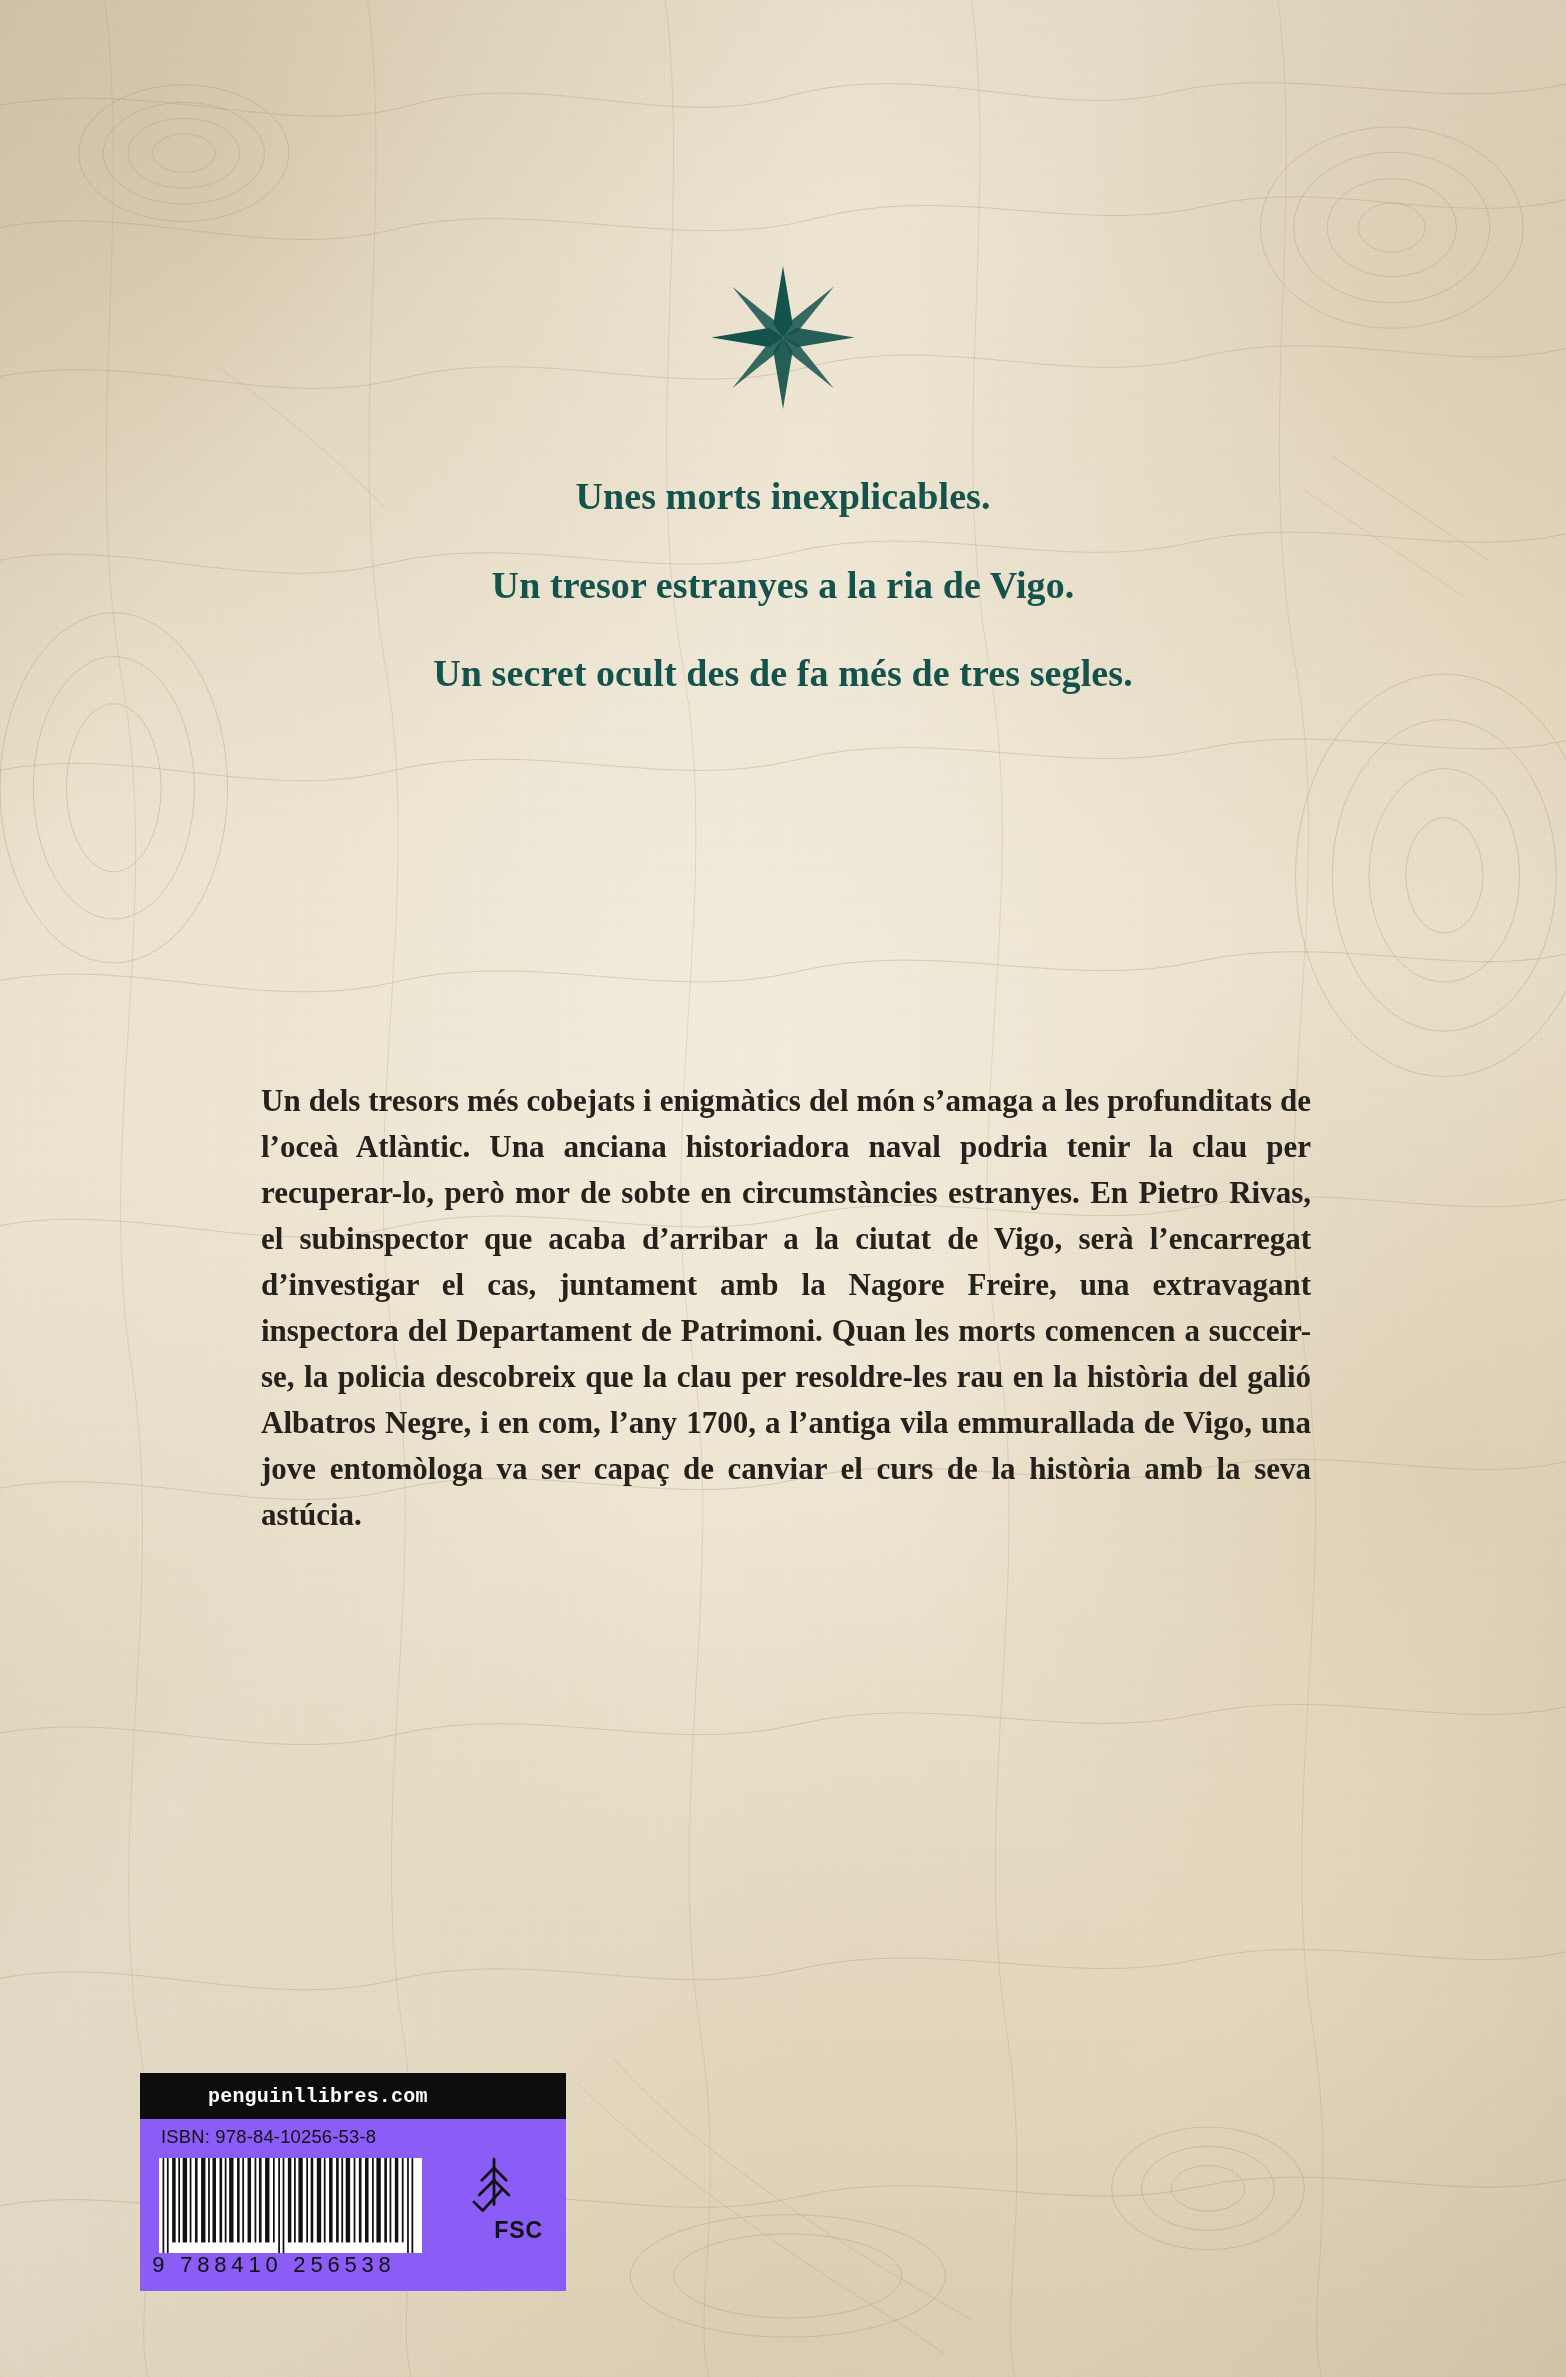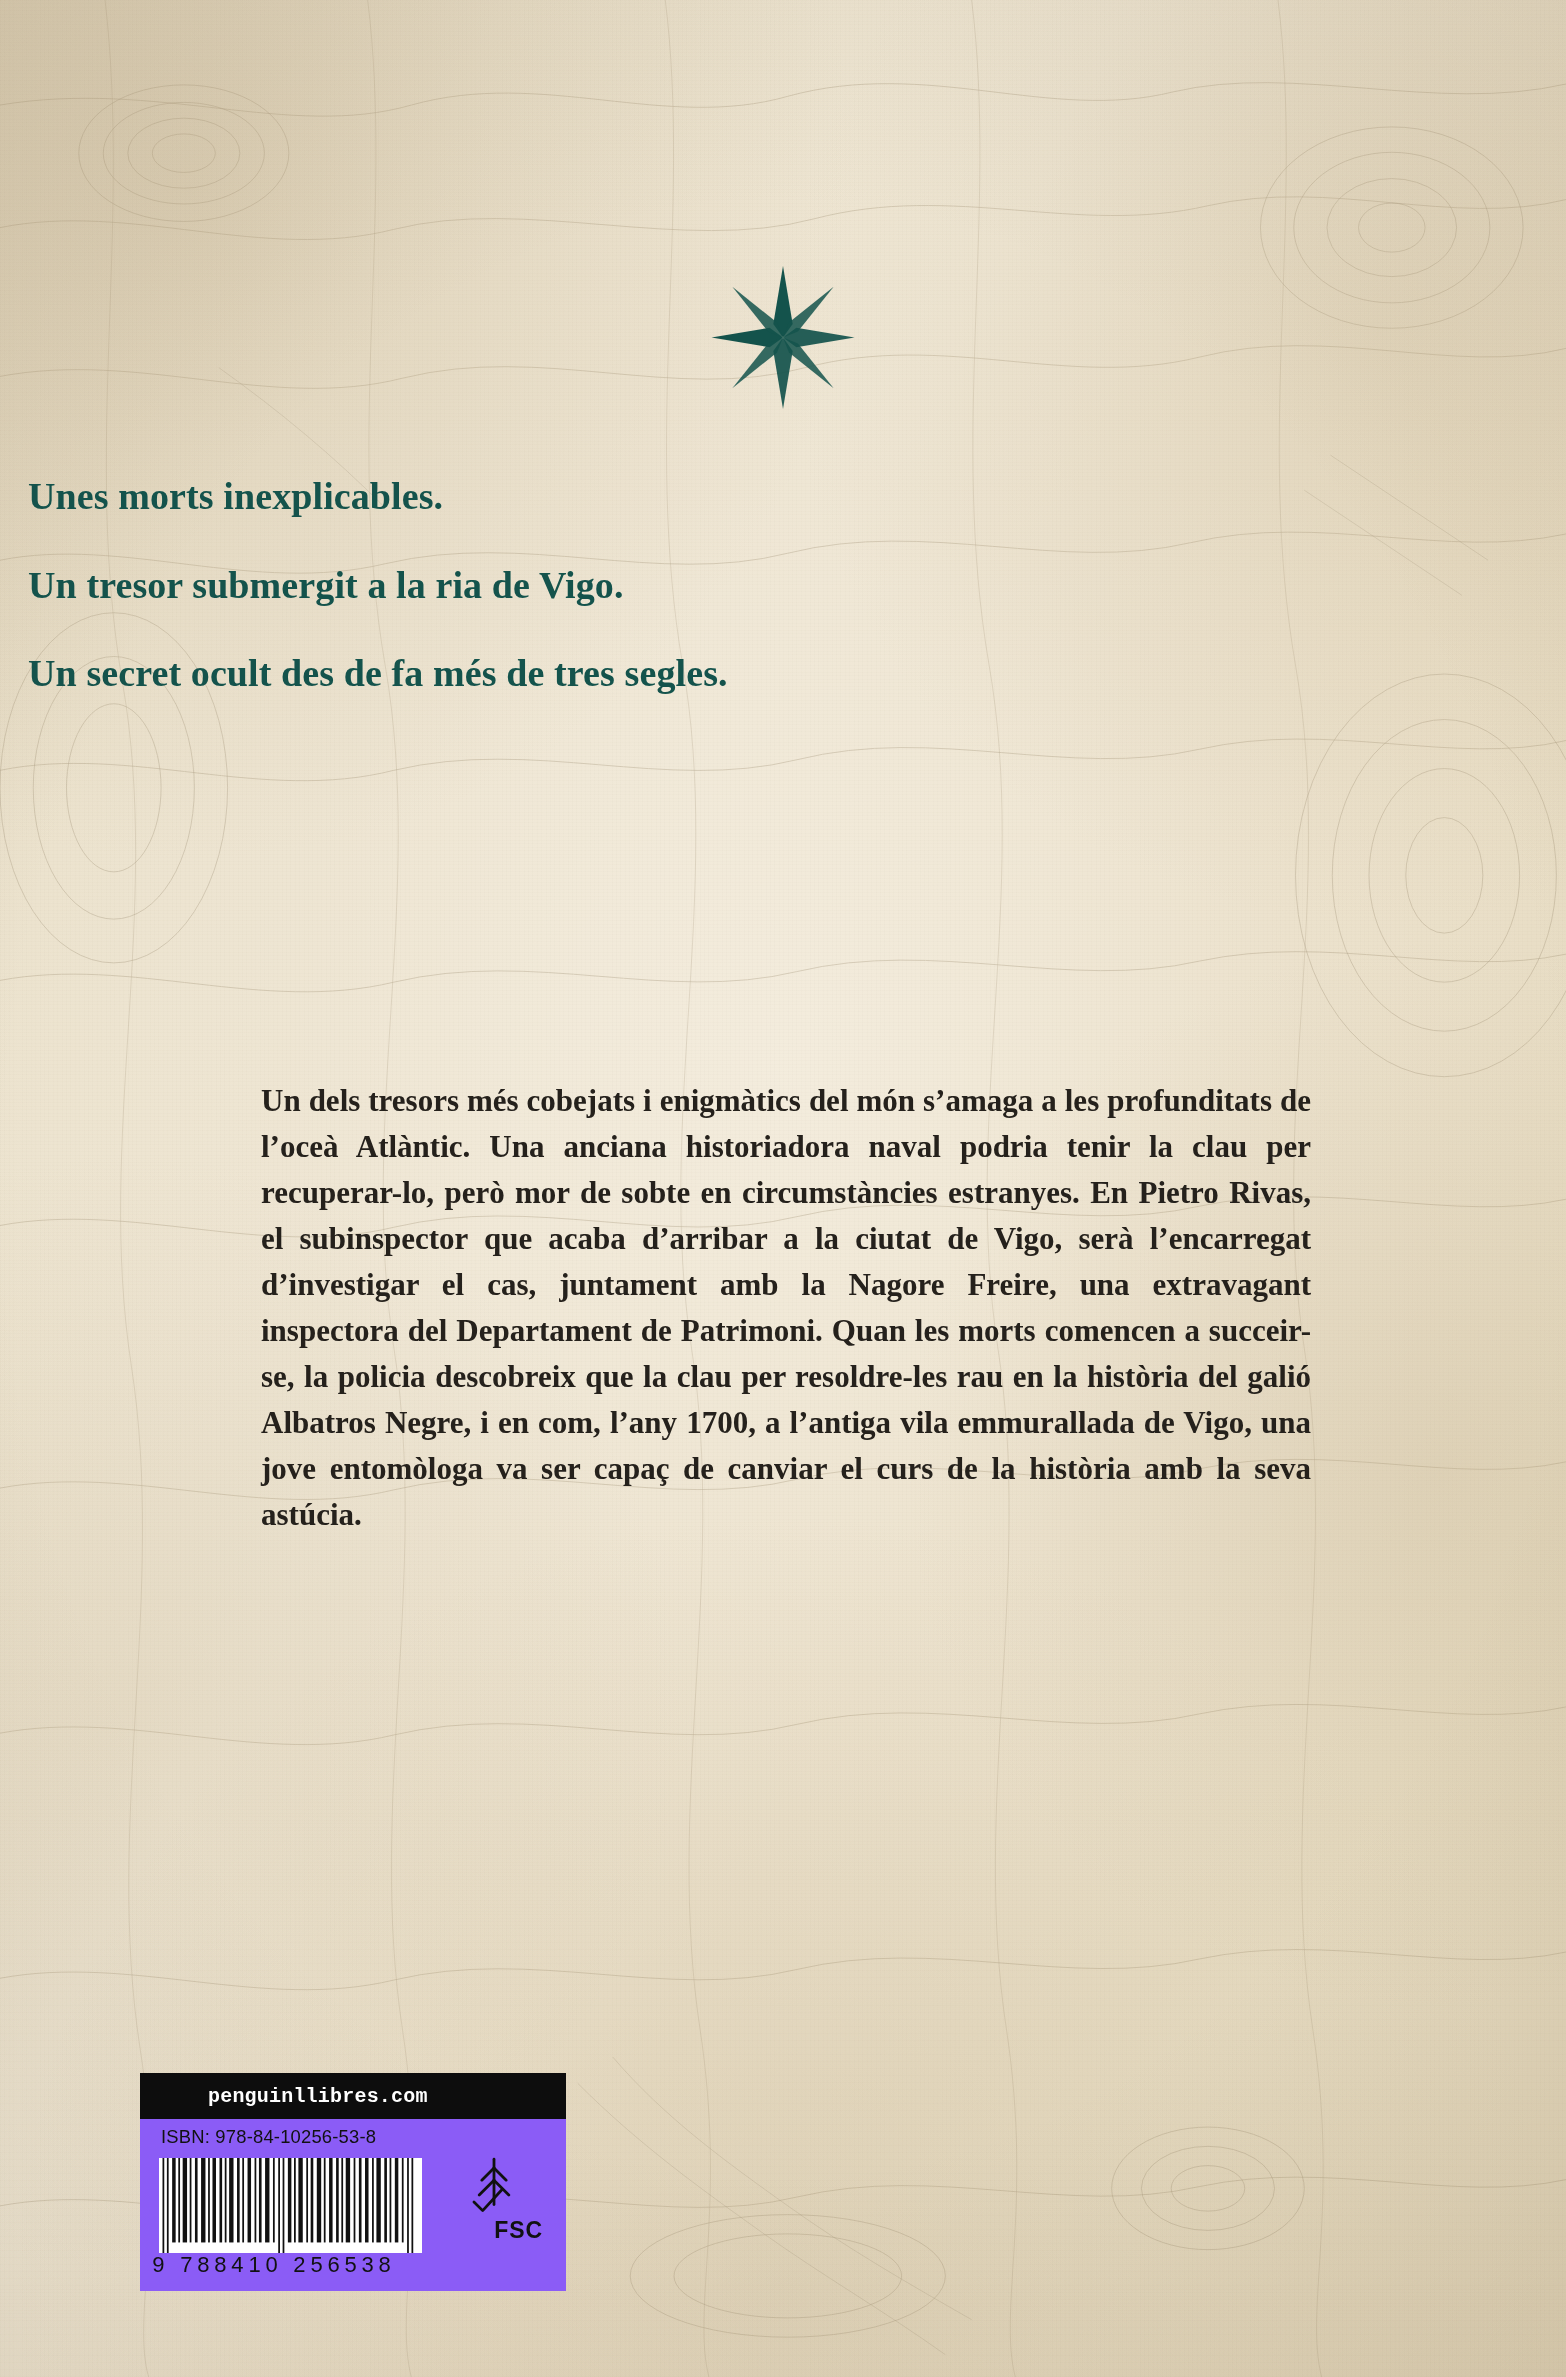--- a/index.html
+++ b/index.html
@@ -82,23 +82,22 @@
     top: 263px;
     width: 149px;
     height: 149px;
   }
 
   .taglines {
     position: absolute;
     left: 0;
     right: 0;
     top: 473px;
-    text-align: left;
+    text-align: center;
     color: #17534d;
-    padding-left: 28px;
   }
   .tagline {
     font-family: "Liberation Serif", serif;
     font-weight: bold;
     font-size: 38px;
     line-height: 1.25;
     letter-spacing: 0.1px;
     margin: 0 0 41px 0;
     color: #14534c;
   }
@@ -275,21 +274,21 @@
         <polygon points="98,50 59,43.5 50,50 59,56.5" opacity="0.92"></polygon>
         <polygon points="16,16 46,40 50,50 40,46" opacity="0.85"></polygon>
         <polygon points="84,16 60,46 50,50 54,40" opacity="0.85"></polygon>
         <polygon points="84,84 54,60 50,50 60,54" opacity="0.85"></polygon>
         <polygon points="16,84 40,54 50,50 46,60" opacity="0.85"></polygon>
       </g>
     </svg>
 
     <div class="taglines">
       <p class="tagline">Unes morts inexplicables.</p>
-      <p class="tagline">Un tresor submergit a la ria de Vigo.</p>
+      <p class="tagline">Un tresor estranyes a la ria de Vigo.</p>
       <p class="tagline">Un secret ocult des de fa més de tres segles.</p>
     </div>
 
     <div class="blurb">Un dels tresors més cobejats i enigmàtics del món s’amaga a les profunditats de l’oceà Atlàntic. Una anciana historiadora naval podria tenir la clau per recuperar-lo, però mor de sobte en circumstàncies estranyes. En Pietro Rivas, el subinspector que acaba d’arribar a la ciutat de Vigo, serà l’encarregat d’investigar el cas, juntament amb la Nagore Freire, una extravagant inspectora del Departament de Patrimoni. Quan les morts comencen a succeir-se, la policia descobreix que la clau per resoldre-les rau en la història del galió Albatros Negre, i en com, l’any 1700, a l’antiga vila emmurallada de Vigo, una jove entomòloga va ser capaç de canviar el curs de la història amb la seva astúcia.</div>
 
     <div class="footer">
       <div class="footer-top">
         <span class="footer-url">penguinllibres.com</span>
       </div>
       <div class="footer-body">

